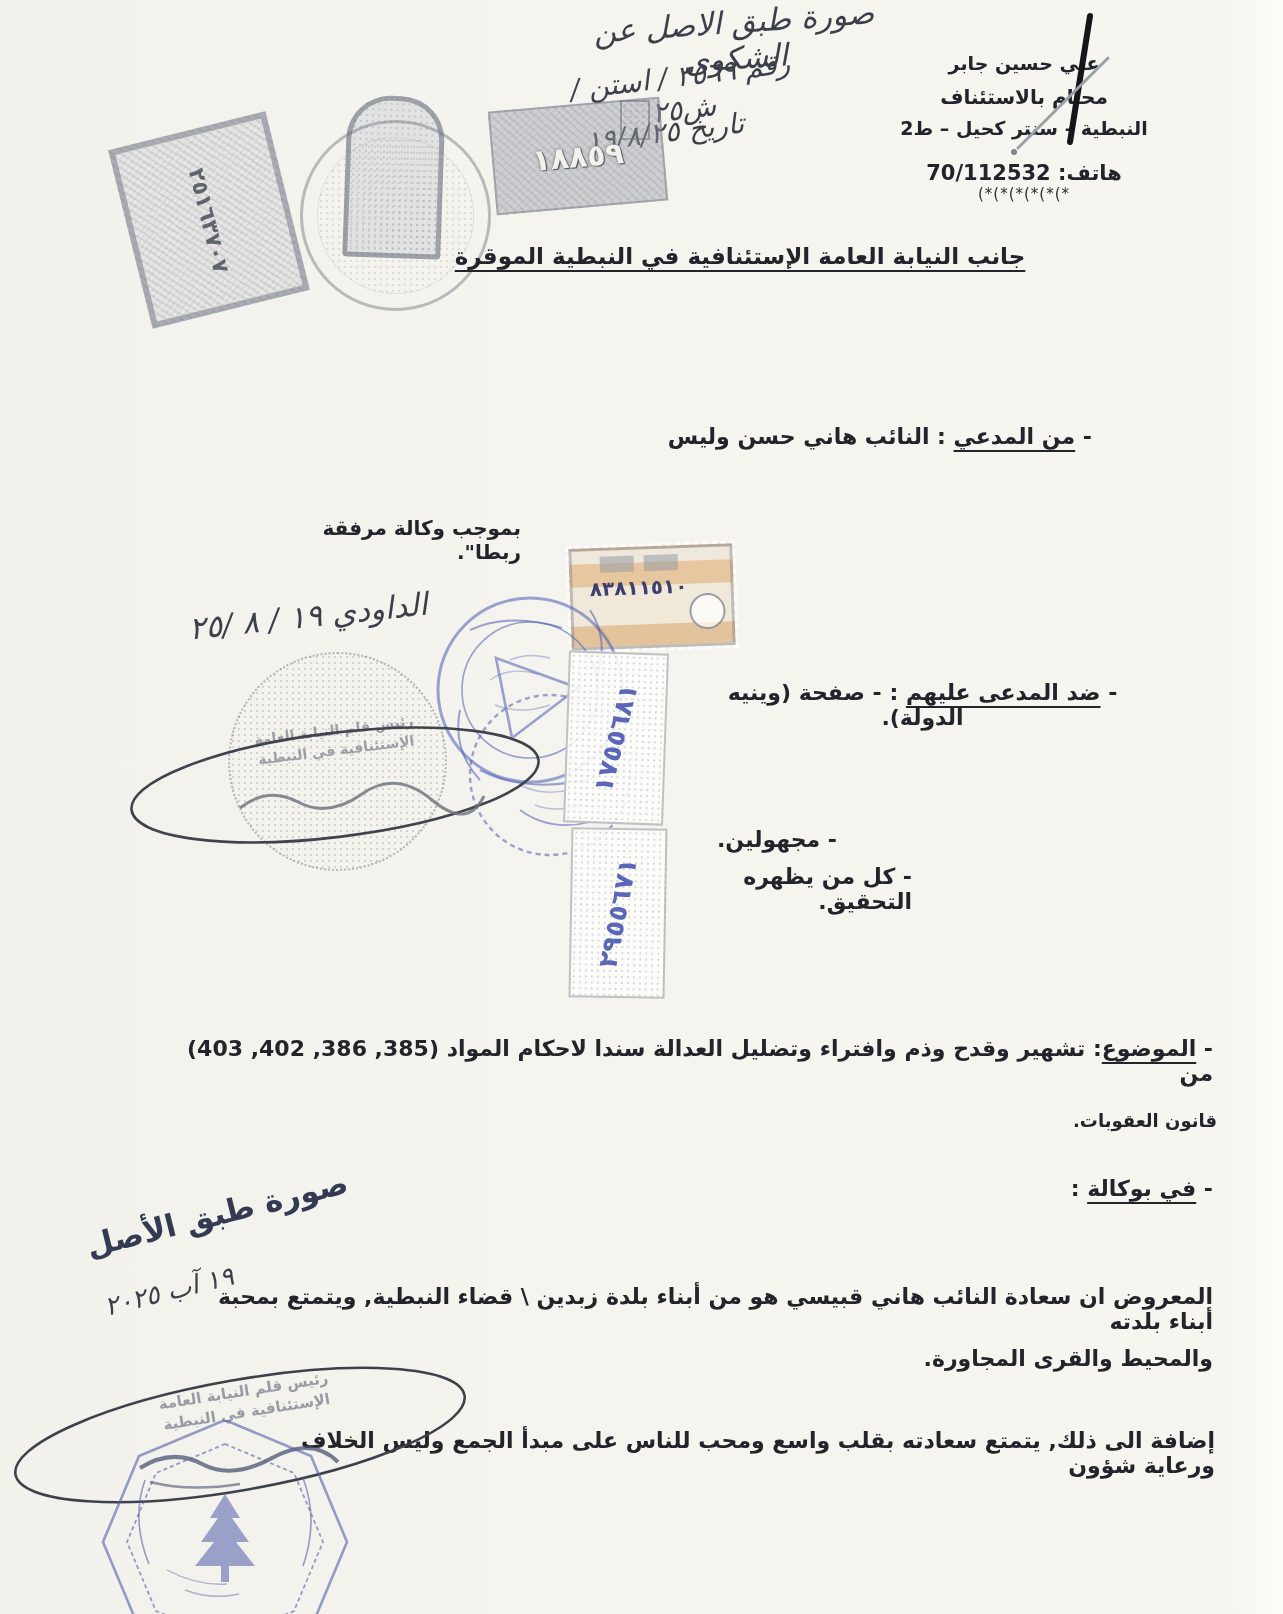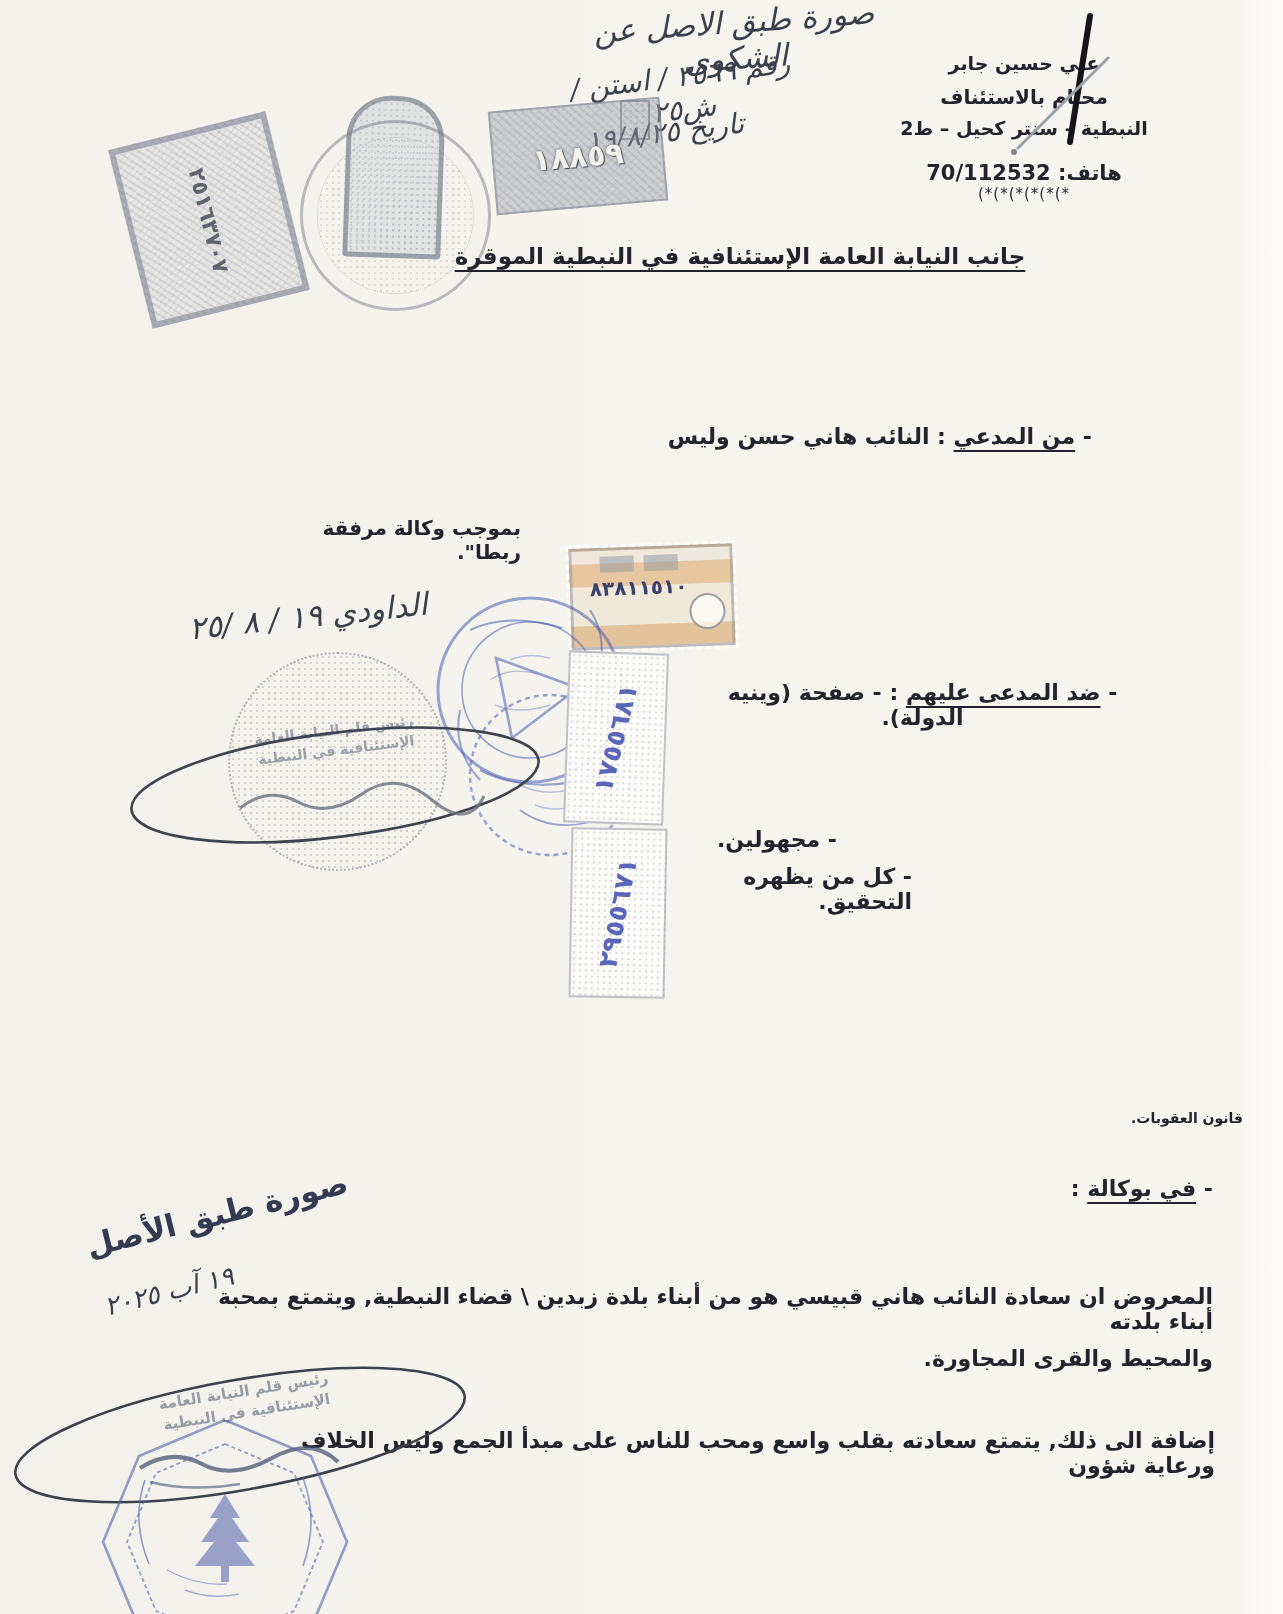--- a/index.html
+++ b/index.html
@@ -139,21 +139,24 @@
       <path d="M120,108 q28,-22 58,-6 t64,-8 t70,6 t52,-4" fill="none" stroke="#6a6f7a" stroke-width="3" opacity=".8"></path>
     </svg>
   </div>
 
   <div class="abs ar b right" style="left:700px;top:680px;width:445px;font-size:22px;text-align:center;">
     <span>- </span><span class="u">ضد المدعى عليهم</span><span> : </span><span>- صفحة (وينيه الدولة).</span>
   </div>
   <div class="abs ar b right" style="left:700px;top:790px;width:137px;font-size:22px;margin-top:37px;">- مجهولين.</div>
   <div class="abs ar b right" style="left:700px;top:864px;width:212px;font-size:22px;">- كل من يظهره التحقيق.</div>
 
-  <div class="abs ar b right" style="left:980px;top:1110px;width:263px;font-size:14px;">قانون العقوبات.</div>
+  <div class="abs ar b right" style="left:185px;top:1036px;width:1028px;font-size:22px;">
+    <span>- </span><span class="u">الموضوع</span><span>: </span><span>تشهير وقدح وذم وافتراء وتضليل العدالة سندا لاحكام المواد (385, 386, 402, 403) من</span>
+  </div>
+  <div class="abs ar b right" style="left:954px;top:1110px;width:263px;font-size:18px;">قانون العقوبات.</div>
 
   <div class="abs ar b right" style="left:1000px;top:1176px;width:213px;font-size:22px;">
     <span>- </span><span class="u">في بوكالة</span><span> :</span>
   </div>
 
   <div class="abs ar b" style="left:82px;top:1196px;width:270px;font-size:31px;color:#333a52;transform:rotate(-14deg);text-align:center;">صورة طبق الأصل</div>
   <div class="abs ar hw" style="left:84px;top:1276px;width:170px;font-size:26px;transform:rotate(-14deg);text-align:center;">١٩ آب ٢٠٢٥</div>
 
   <div class="abs ar b right" style="left:210px;top:1284px;width:1003px;font-size:22px;">المعروض ان سعادة النائب هاني قبيسي هو من أبناء بلدة زبدين \ قضاء النبطية, ويتمتع بمحبة أبناء بلدته</div>
   <div class="abs ar b right" style="left:915px;top:1346px;width:298px;font-size:22px;">والمحيط والقرى المجاورة.</div>

